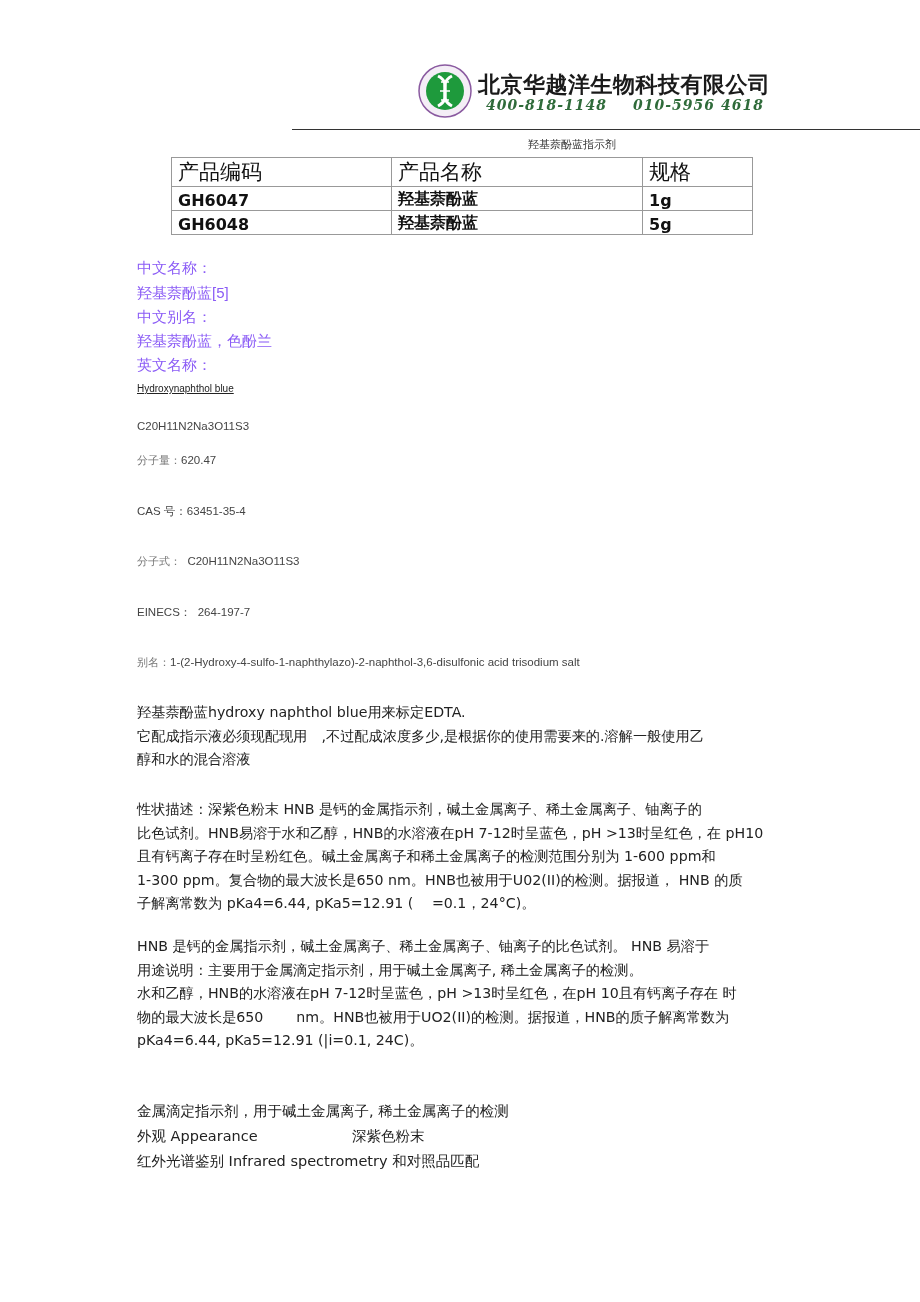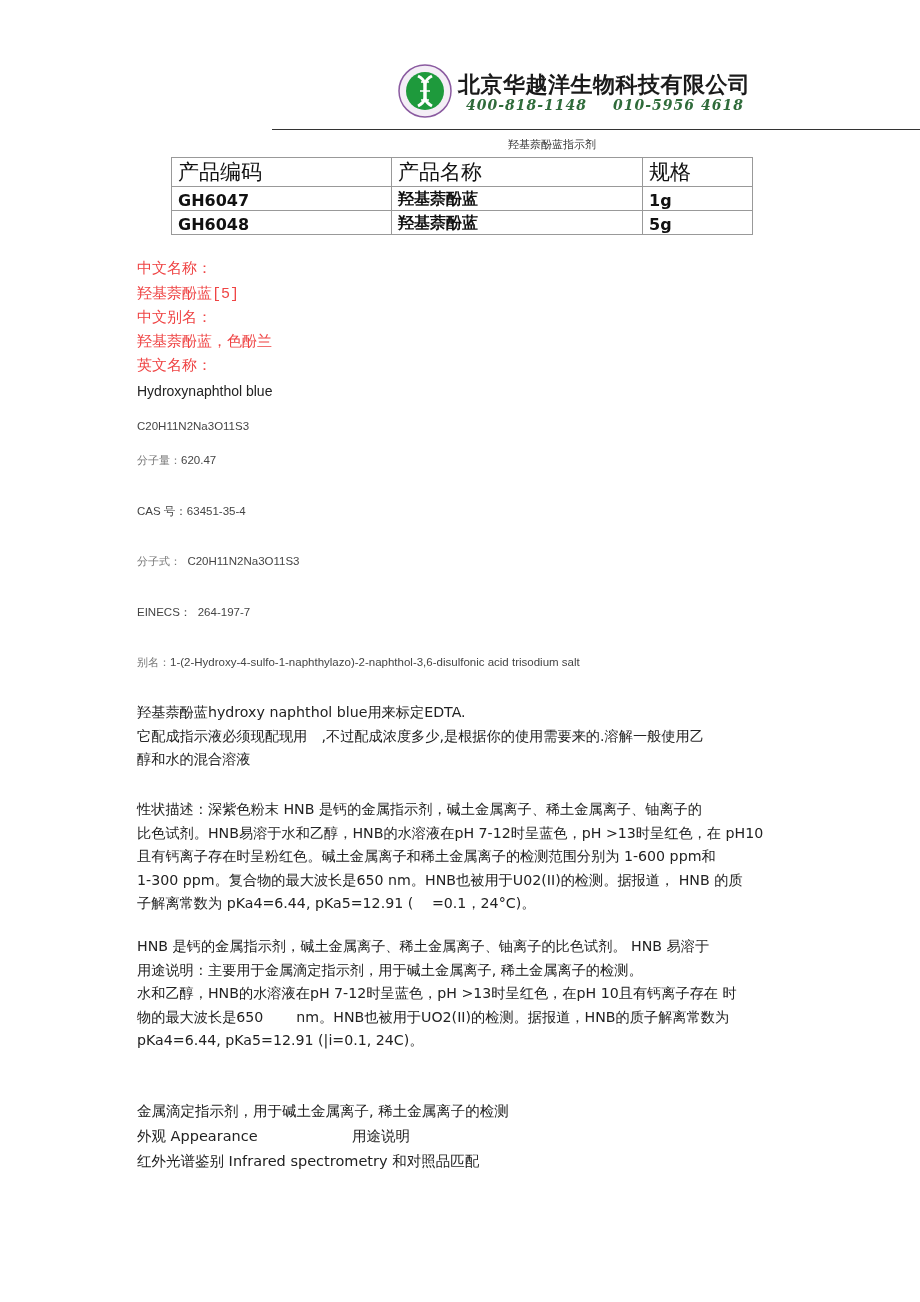--- a/index.html
+++ b/index.html
@@ -1,20 +1,20 @@
 <!DOCTYPE html>
 <html><head>
   <meta charset="utf-8">
   <style>
     html, body { margin: 0; padding: 0; background: #ffffff; }
     body {
       width: 920px; height: 1302px; position: relative; overflow: hidden;
       font-family: "Liberation Sans", "DejaVu Sans", sans-serif; color: #222;
     }
-    .abs { position: absolute; }
+    .abs { position: absolute; margin-left: 20px; }
 
     
     .logo-mark { left: 398px; top: 64px; width: 54px; height: 54px; }
     .company-name {
       left: 458px; top: 70px; font-size: 22px; font-weight: bold; color: #1a1a1a;
       font-family: "DejaVu Sans", sans-serif; letter-spacing: 0.5px; white-space: nowrap;
     }
     .phones {
       left: 466px; top: 97px; font-size: 14px; font-weight: bold; font-style: italic;
       color: #2f6b3a; font-family: "DejaVu Serif", serif; white-space: nowrap; letter-spacing: 1px;
@@ -36,22 +36,22 @@
       vertical-align: bottom;
     }
     table.product-table tr.head td { font-size: 21px; height: 25px; font-weight: normal; }
     table.product-table tr.row td { font-weight: bold; }
     table.product-table td.c1 { width: 207px; }
     table.product-table td.c2 { width: 238px; }
     table.product-table td.c3 { width: 97px; }
 
     
     .line { position: absolute; left: 137px; white-space: nowrap; }
-    .cn { font-family: Liberation Mono, monospace; font-size: 15px; color: #ef4444; }
-    .en { font-family: "Liberation Sans", sans-serif; font-size: 14px; color: #222; }
+    .cn { font-family: Liberation Sans, sans-serif; font-size: 15px; color: #8b5cf6; }
+    .en { font-family: "Liberation Sans", sans-serif; font-size: 10px; color: #222; text-decoration: underline; }
     .small { font-family: "Liberation Sans", sans-serif; font-size: 11.5px; color: #444; }
     .small .cnl { font-family: "DejaVu Sans", sans-serif; color: #777; font-size: 11px; text-align: right; }
     .body { font-family: "DejaVu Sans", sans-serif; font-size: 14.5px; color: #222; }
     .para { position: absolute; left: 137px; width: 650px; font-family: "DejaVu Sans", sans-serif;
             font-size: 14.2px; color: #222; line-height: 23.5px; }
     .para div { white-space: nowrap; }
   </style>
 </head>
 <body>
 
@@ -135,18 +135,18 @@
   <div>HNB 是钙的金属指示剂，碱土金属离子、稀土金属离子、铀离子的比色试剂。  HNB 易溶于</div>
   <div>用途说明：主要用于金属滴定指示剂，用于碱土金属离子, 稀土金属离子的检测。</div>
   <div>水和乙醇，HNB的水溶液在pH 7-12时呈蓝色，pH &gt;13时呈红色，在pH 10且有钙离子存在  时</div>
   <div>物的最大波长是650　　 nm。HNB也被用于UO2(II)的检测。据报道，HNB的质子解离常数为</div>
   <div>pKa4=6.44, pKa5=12.91 (|i=0.1,   24C)。</div>
 </div>
 
 <div class="line body" style="top:1102px">金属滴定指示剂，用于碱土金属离子, 稀土金属离子的检测</div>
 <div class="line body" style="top:1127px">
   <span>外观  Appearance</span>
-  <span style="position:absolute; left:215px; top:0">用途说明</span>
+  <span style="position:absolute; left:215px; top:0">深紫色粉末</span>
 </div>
 <div class="line body" style="top:1152px">
   <span>红外光谱鉴别  Infrared spectrometry</span>
   <span>和对照品匹配</span>
 </div>
 
 </body></html>

